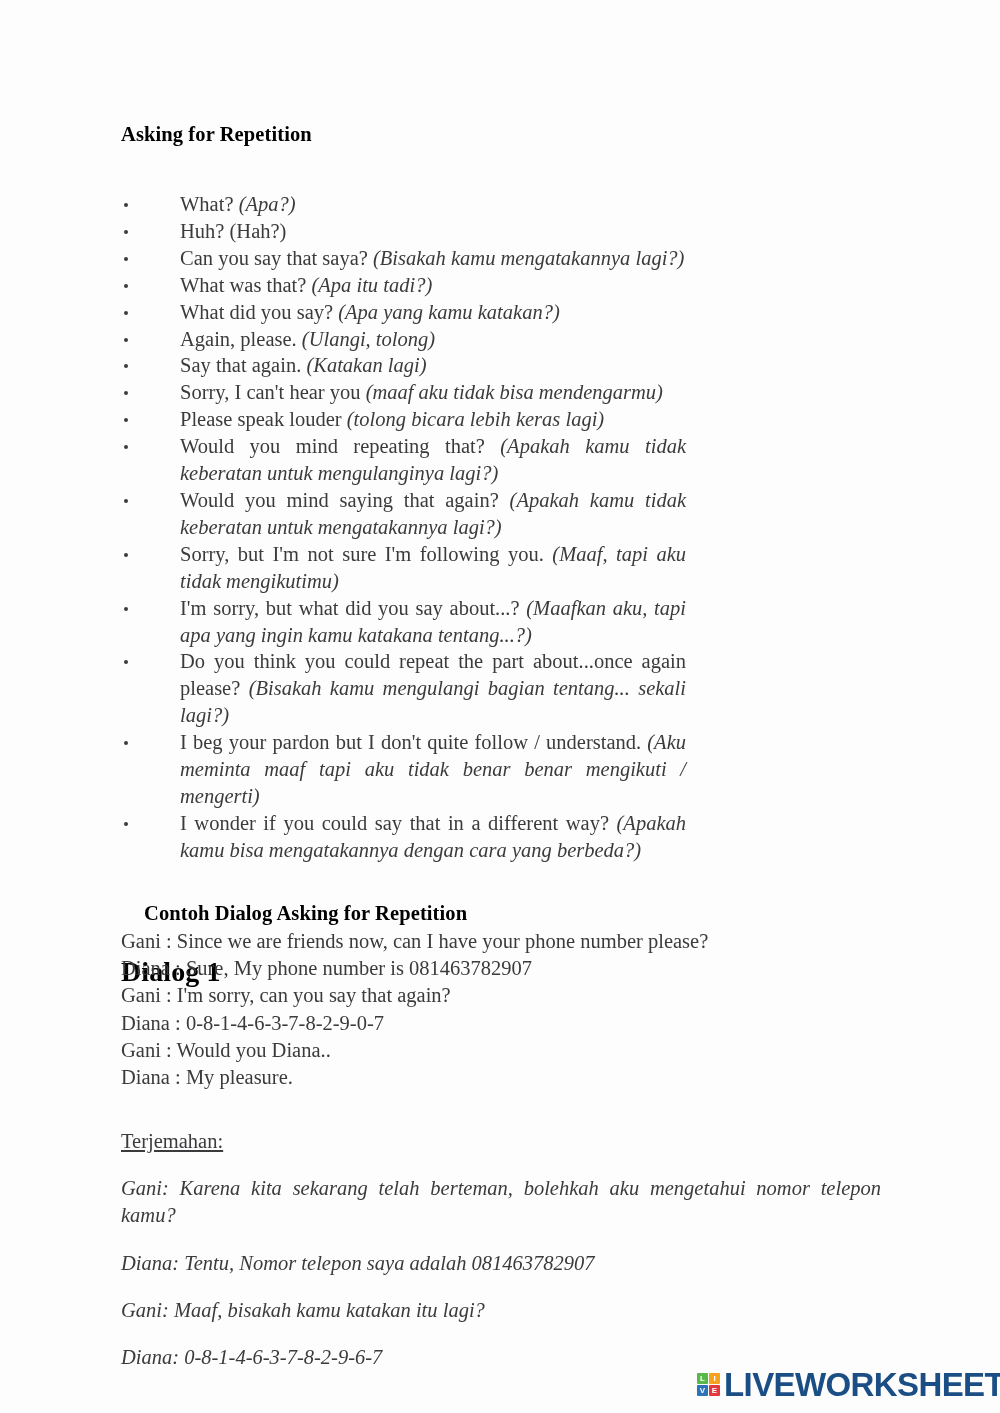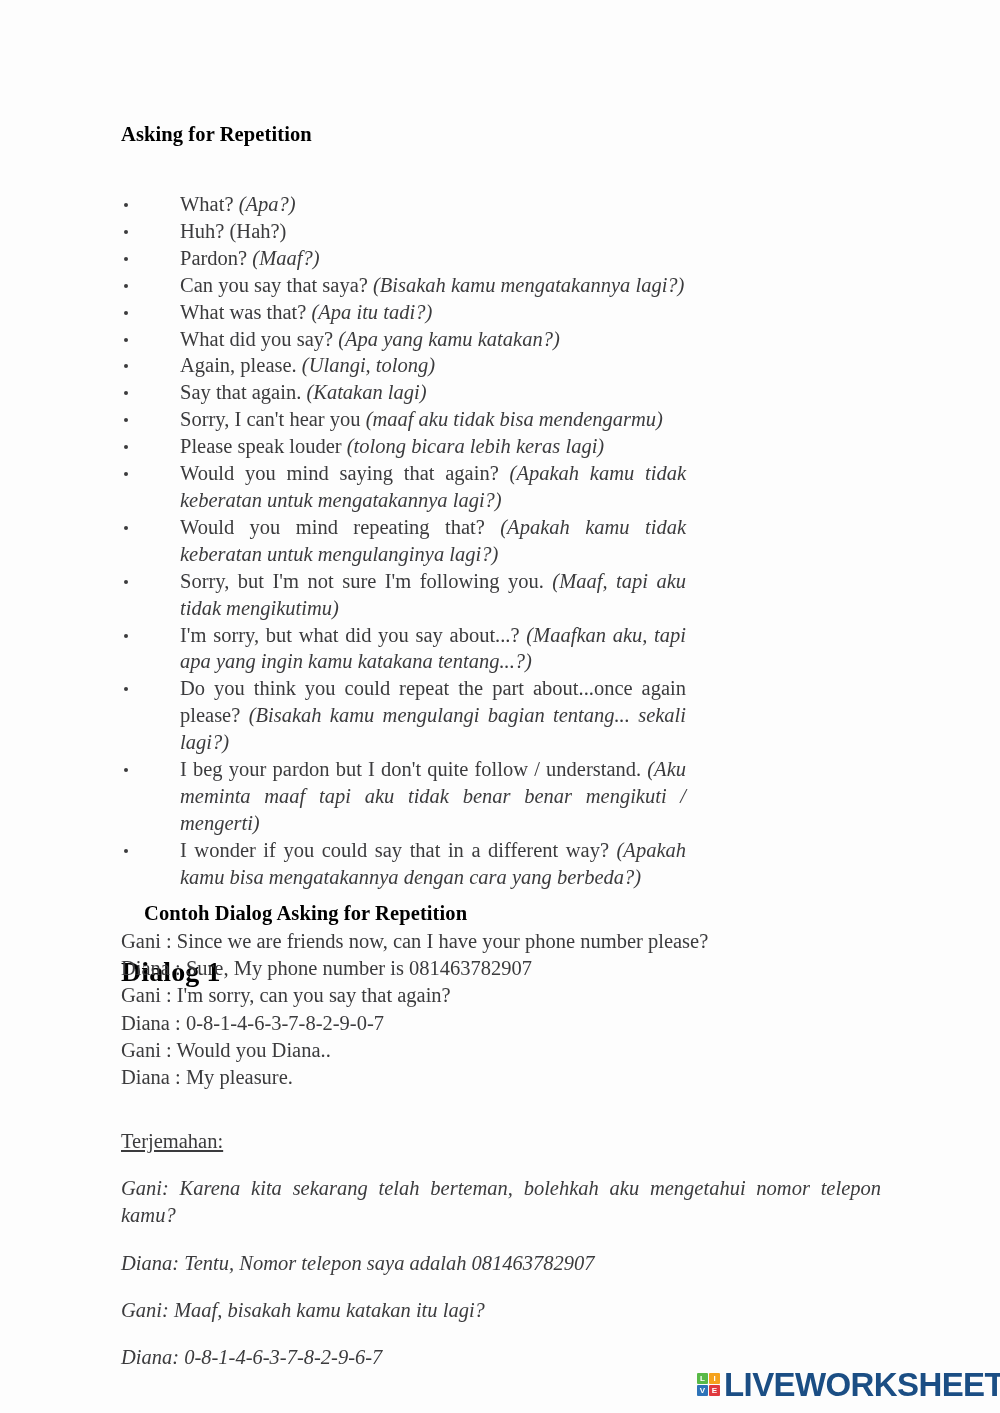--- a/index.html
+++ b/index.html
@@ -150,30 +150,29 @@
 </head>
 <body>
 
 <div class="page">
 
   <div class="h-main" id="heading-asking">Asking for Repetition</div>
 
   <ul class="bullet-list" id="bullet-list">
       <li class="bullet-item short"><span class="en">What? </span><span class="id">(Apa?)</span></li>
       <li class="bullet-item short"><span class="en">Huh? (Hah?)</span></li>
-      <li class="bullet-item short"><span class="en">Pardon? </span><span class="id">(Maaf?)</span></li>
       <li class="bullet-item short"><span class="en">Can you say that saya? </span><span class="id">(Bisakah kamu mengatakannya lagi?)</span></li>
       <li class="bullet-item short"><span class="en">What was that? </span><span class="id">(Apa itu tadi?)</span></li>
       <li class="bullet-item short"><span class="en">What did you say? </span><span class="id">(Apa yang kamu katakan?)</span></li>
       <li class="bullet-item short"><span class="en">Again, please. </span><span class="id">(Ulangi, tolong)</span></li>
       <li class="bullet-item short"><span class="en">Say that again. </span><span class="id">(Katakan lagi)</span></li>
       <li class="bullet-item short"><span class="en">Sorry, I can't hear you </span><span class="id">(maaf aku tidak bisa mendengarmu)</span></li>
       <li class="bullet-item short"><span class="en">Please speak louder </span><span class="id">(tolong bicara lebih keras lagi)</span></li>
+      <li class="bullet-item"><span class="en">Would you mind repeating that? </span><span class="id">(Apakah kamu tidak keberatan untuk mengulanginya lagi?)</span></li>
       <li class="bullet-item"><span class="en">Would you mind saying that again? </span><span class="id">(Apakah kamu tidak keberatan untuk mengatakannya lagi?)</span></li>
-      <li class="bullet-item"><span class="en">Would you mind repeating that? </span><span class="id">(Apakah kamu tidak keberatan untuk mengulanginya lagi?)</span></li>
       <li class="bullet-item"><span class="en">Sorry, but I'm not sure I'm following you. </span><span class="id">(Maaf, tapi aku tidak mengikutimu)</span></li>
       <li class="bullet-item"><span class="en">I'm sorry, but what did you say about...? </span><span class="id">(Maafkan aku, tapi apa yang ingin kamu katakana      tentang...?)</span></li>
       <li class="bullet-item"><span class="en">Do you think you could repeat the part about...once again please? </span><span class="id">(Bisakah kamu  mengulangi bagian tentang... sekali lagi?)</span></li>
       <li class="bullet-item"><span class="en">I beg your pardon but I don't quite follow / understand. </span><span class="id">(Aku meminta maaf tapi aku tidak benar      benar mengikuti / mengerti)</span></li>
       <li class="bullet-item"><span class="en">I wonder if you could say that in a different way? </span><span class="id">(Apakah kamu bisa mengatakannya dengan   cara yang berbeda?)</span></li>
     </ul>
 
   <div class="h-main" id="heading-contoh">Contoh Dialog Asking for Repetition</div>
 
   <div class="h-main" id="heading-dialog1">Dialog 1</div>

